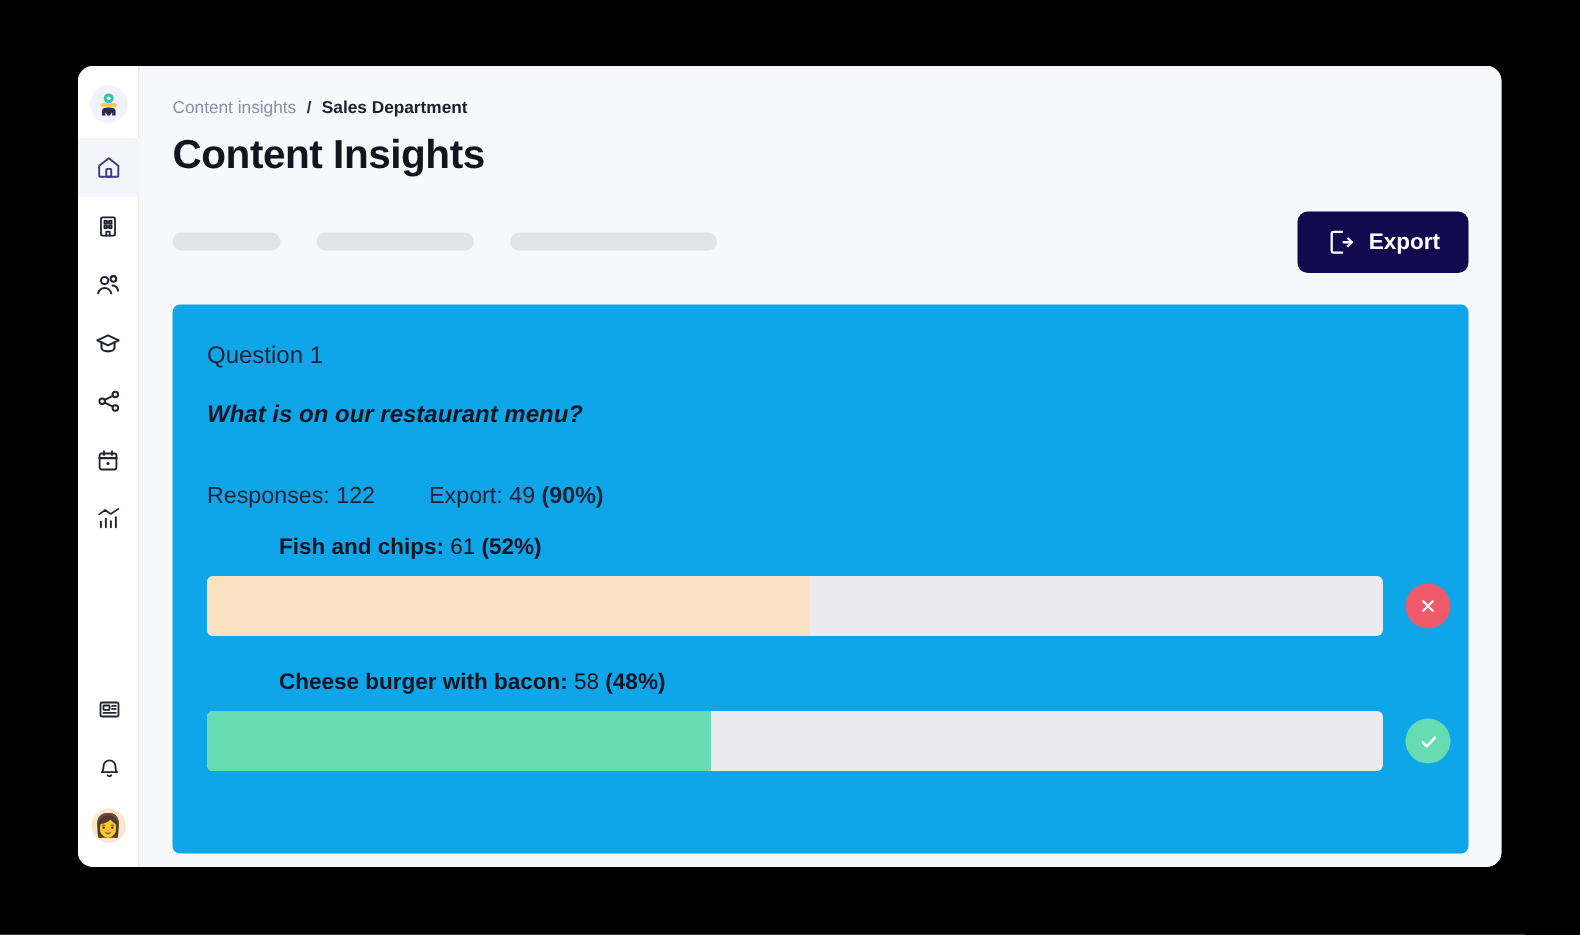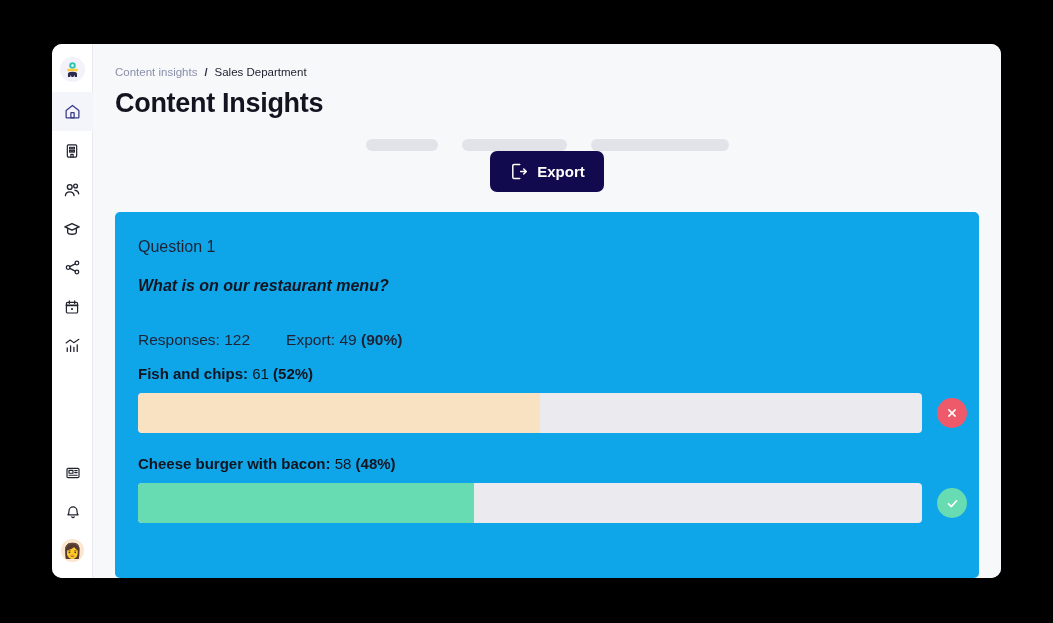--- a/index.html
+++ b/index.html
@@ -99,36 +99,35 @@
 
   #breadcrumb {
     font-size: 11.5px;
     display: flex;
     align-items: center;
     gap: 7px;
     margin-bottom: 10px;
   }
   #breadcrumb .crumb-link { color: #8a90ab; }
   #breadcrumb .crumb-sep  { color: #2b2f42; font-weight: bold; font-size: 11px; }
-  #breadcrumb .crumb-current { color: #1c1f2e; font-weight: normal; }
+  #breadcrumb .crumb-current { color: #1c1f2e; font-weight: bold; }
 
   #page-title {
     font-size: 27px;
     font-weight: bold;
     color: #12141f;
     letter-spacing: -0.3px;
     margin-bottom: 20px;
   }
 
   #header-row {
     display: flex;
     align-items: center;
     justify-content: space-between;
     min-height: 44px;
-    flex-direction: column;
   }
   #skeleton-group { display: flex; align-items: center; gap: 24px; }
   .skeleton-bar {
     height: 12px;
     border-radius: 6px;
     background: #e2e3e8;
   }
 
   #export-button {
     background: #120a4f;
@@ -176,21 +175,21 @@
   }
   #stats-row b { font-weight: bold; }
 
   .answer-block { margin-bottom: 22px; }
   .answer-block:last-child { margin-bottom: 0; }
   .answer-label {
     font-size: 15px;
     color: #12141f;
     margin-bottom: 11px;
   }
-  .answer-label .ans-name { font-weight: bold; }
+  .answer-label .ans-name { font-weight: bold; margin-left: 48px; }
   .answer-label .ans-count { font-weight: normal; }
   .answer-label .ans-pct { font-weight: bold; }
 
   .bar-row {
     display: flex;
     align-items: center;
     gap: 15px;
   }
   .bar-track {
     flex: 0 0 784px;

